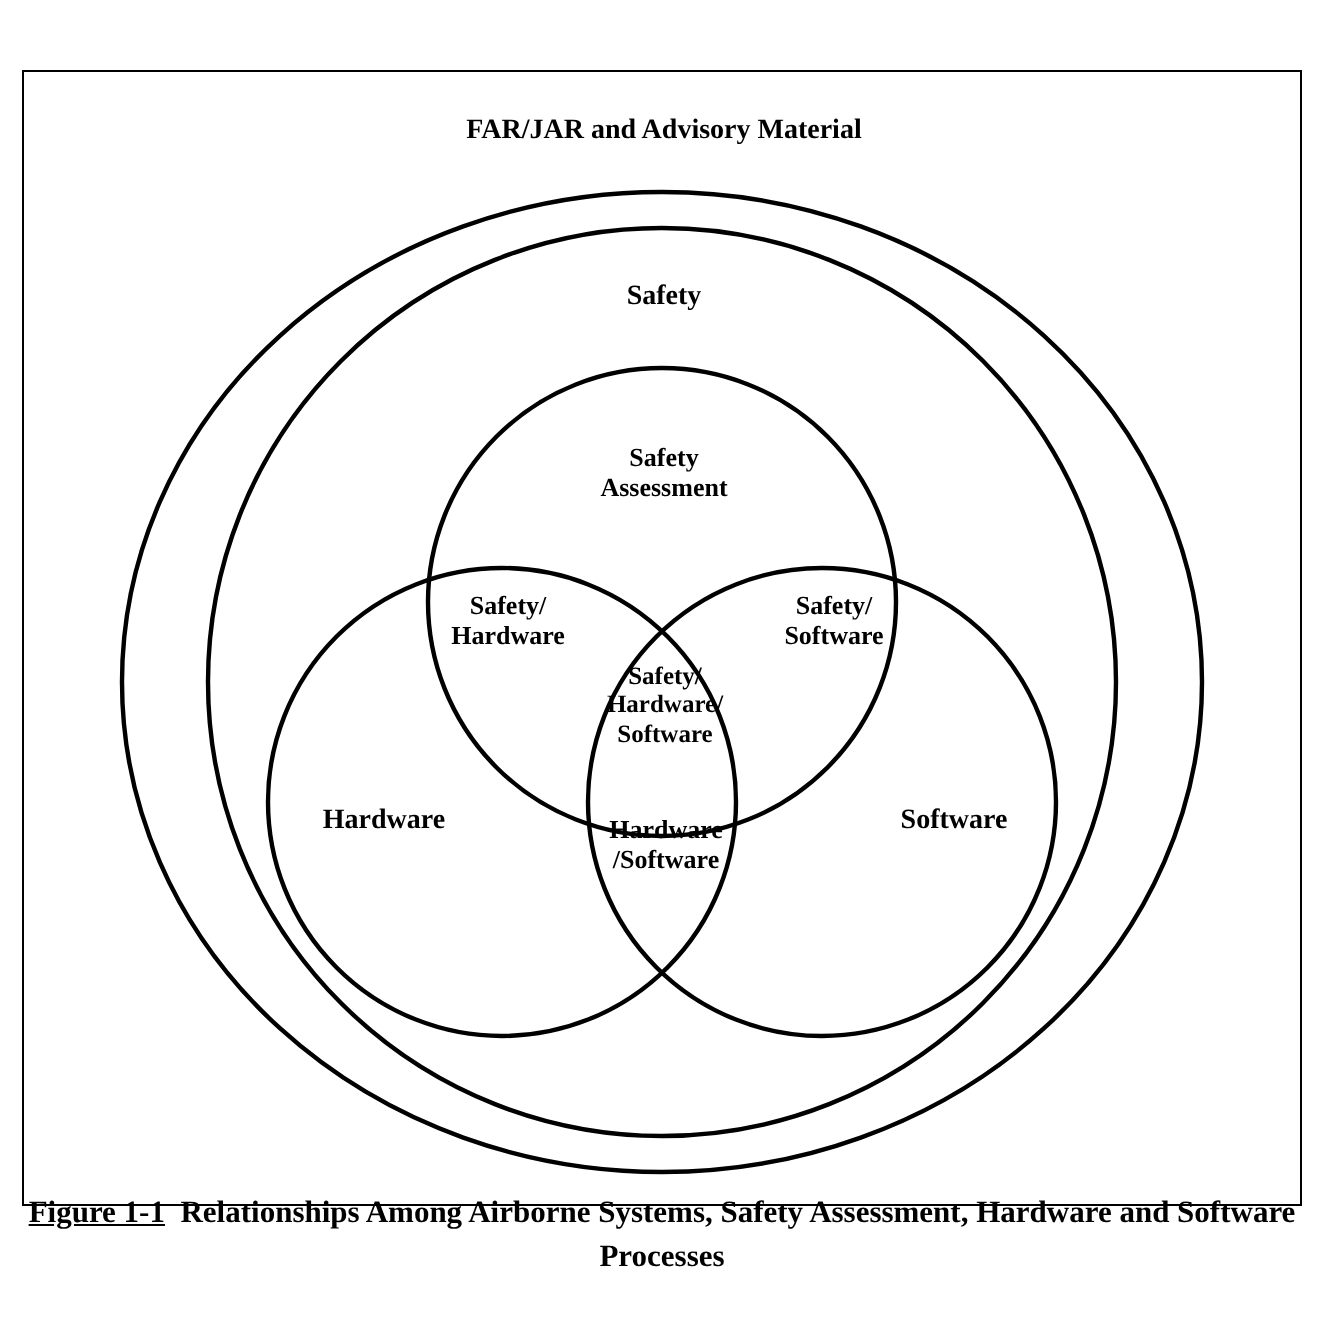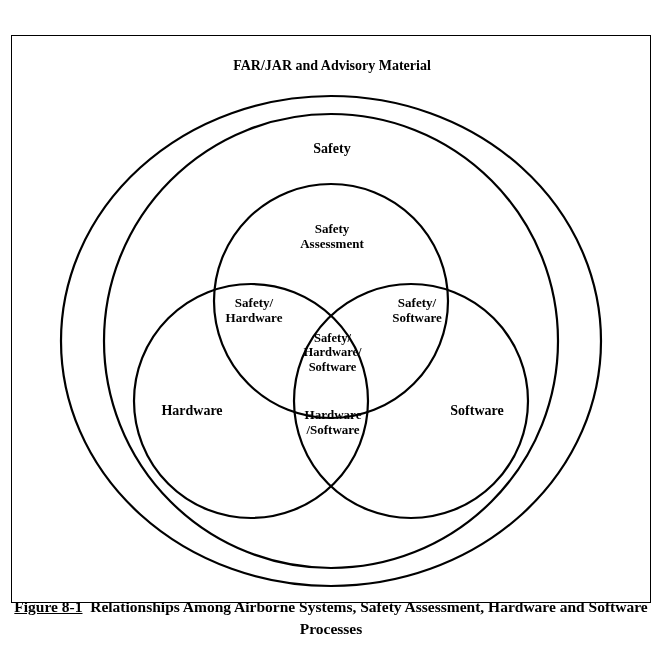--- a/index.html
+++ b/index.html
@@ -148,14 +148,14 @@
   <div class="venn-label" id="label-hardware">Hardware</div>
 
   <div class="venn-label" id="label-software">Software</div>
 
   <div class="venn-label" id="label-hardware-software">Hardware
 /Software</div>
 
 </div>
 
 <div id="figure-caption">
-  <span id="figure-number">Figure 8-1</span><span>&nbsp;&nbsp;</span><span>Relationships Among Airborne Systems, Safety Assessment, Hardware and Software Processes</span>
+  <span id="figure-number">Figure 1-1</span><span>&nbsp;&nbsp;</span><span>Relationships Among Airborne Systems, Safety Assessment, Hardware and Software Processes</span>
 </div>
 
 </body></html>

